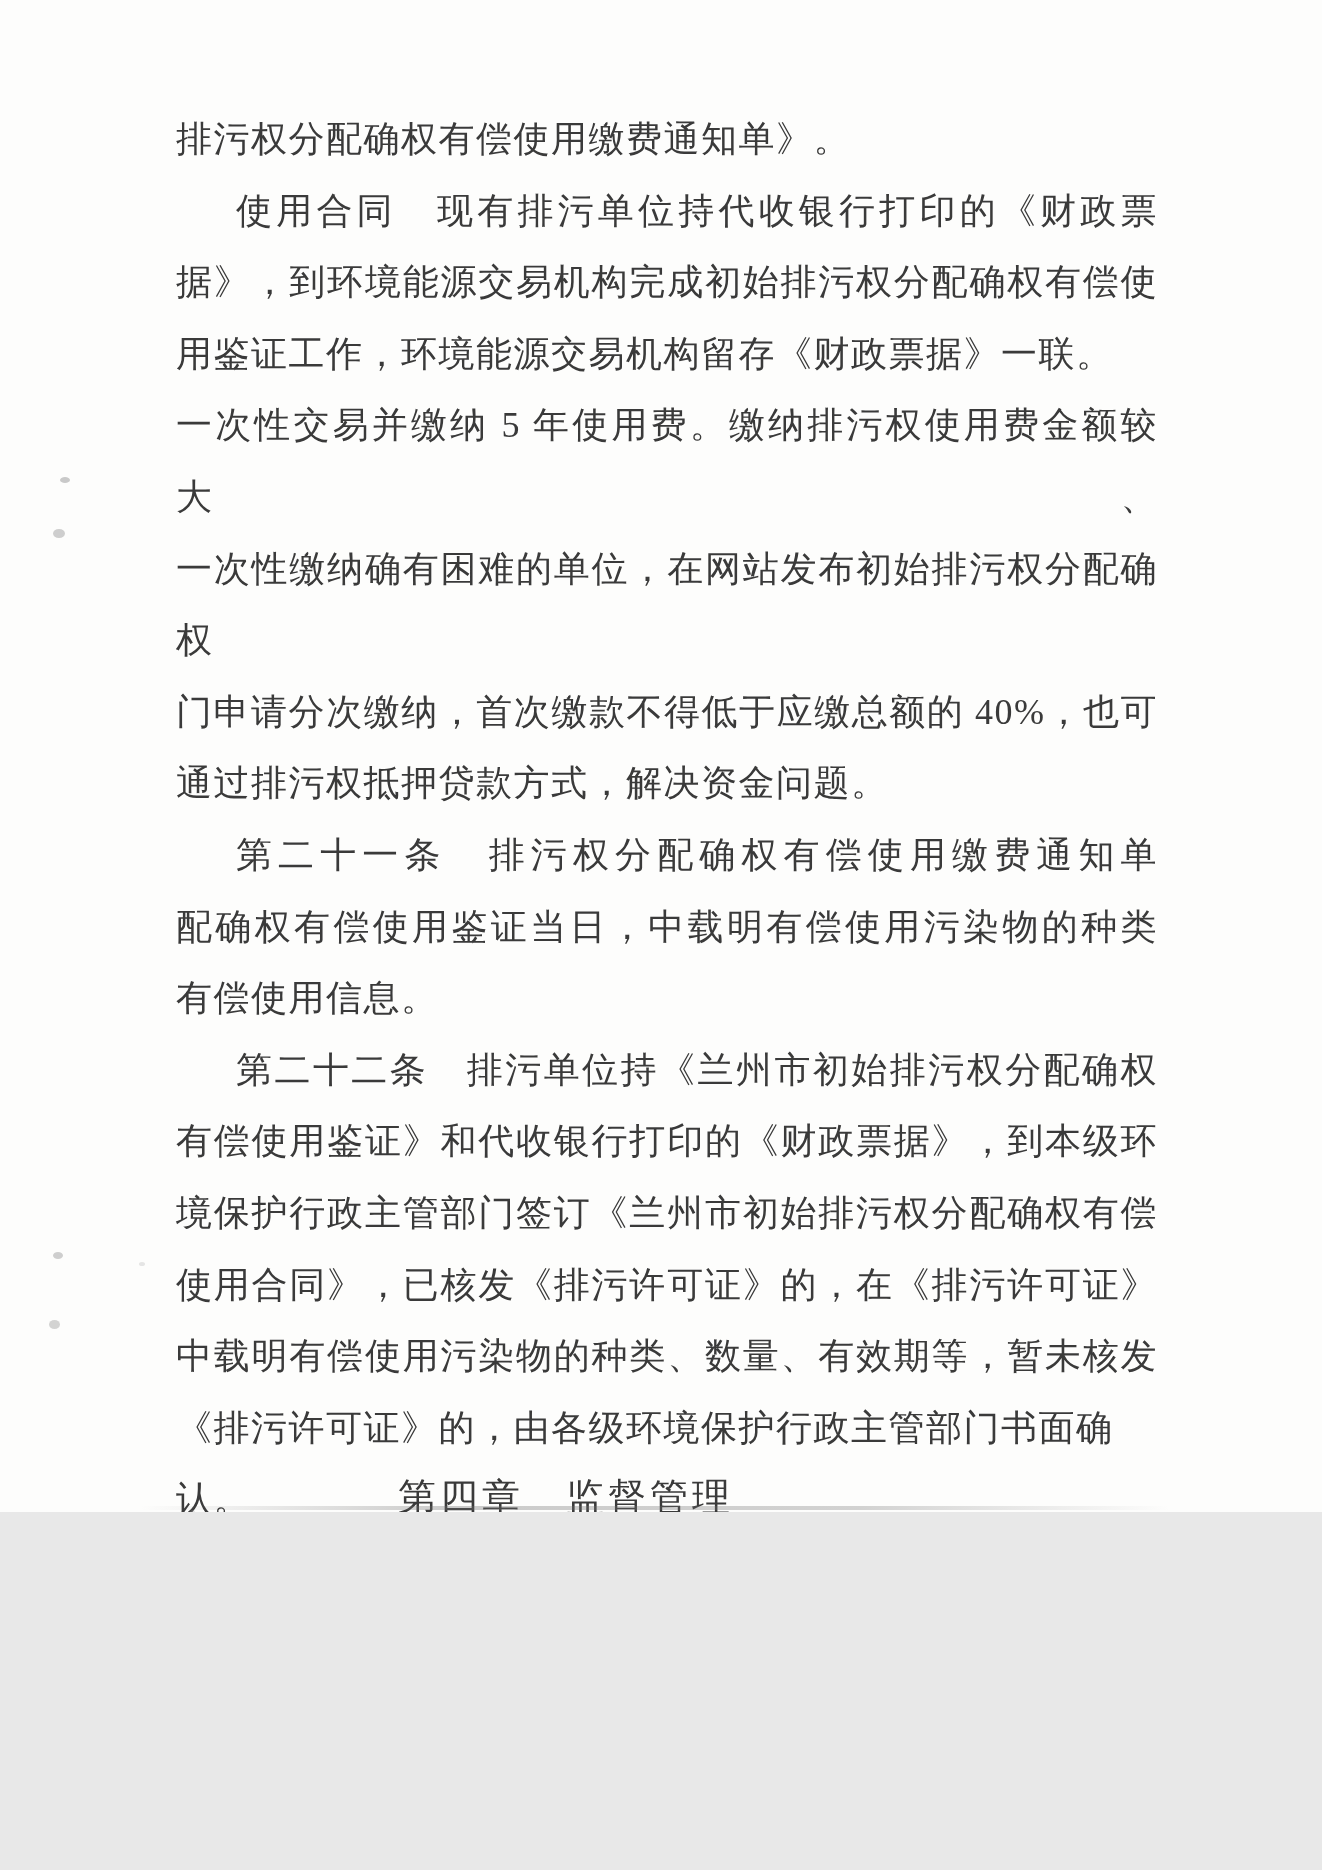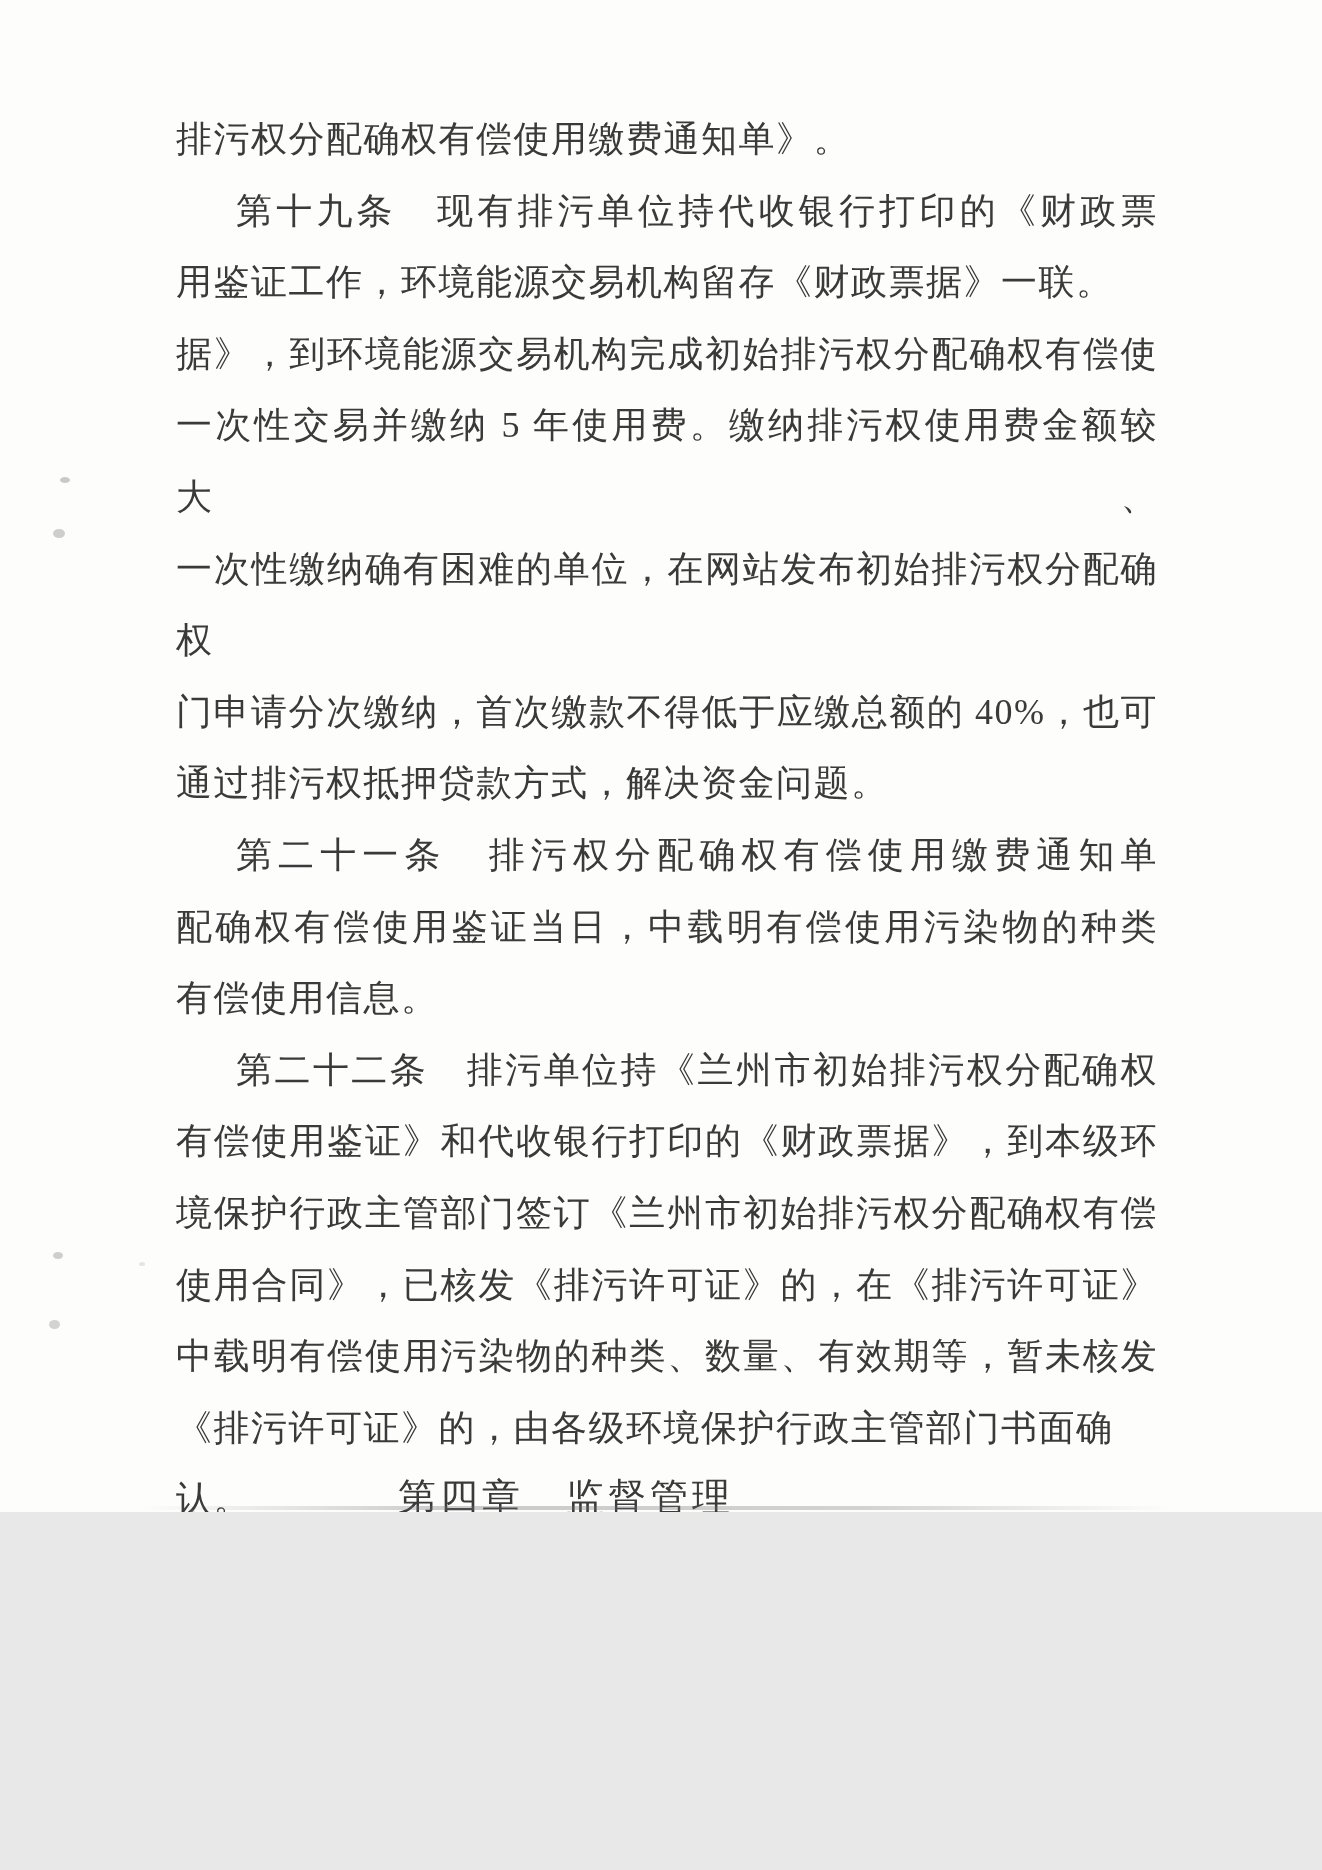--- a/index.html
+++ b/index.html
@@ -69,23 +69,23 @@
     border-radius:2px;
   }
 </style>
 </head>
 <body>
 
 <div class="page">
 
   <div class="body-text">
     <p class="ln end">排污权分配确权有偿使用缴费通知单》。</p>
-    <p class="ln full indent">第十九条　现有排污单位持代收银行打印的《财政票</p>
+    <p class="ln full indent">使用合同　现有排污单位持代收银行打印的《财政票</p>
+    <p class="ln full">据》，到环境能源交易机构完成初始排污权分配确权有偿使</p>
     <p class="ln end">用鉴证工作，环境能源交易机构留存《财政票据》一联。</p>
-    <p class="ln full">据》，到环境能源交易机构完成初始排污权分配确权有偿使</p>
     <p class="ln full">一次性交易并缴纳 5 年使用费。缴纳排污权使用费金额较大、</p>
     <p class="ln full">一次性缴纳确有困难的单位，在网站发布初始排污权分配确权</p>
     <p class="ln full">门申请分次缴纳，首次缴款不得低于应缴总额的 40%，也可</p>
     <p class="ln end">通过排污权抵押贷款方式，解决资金问题。</p>
     <p class="ln full indent">第二十一条　排污权分配确权有偿使用缴费通知单</p>
     <p class="ln full">配确权有偿使用鉴证当日，中载明有偿使用污染物的种类</p>
     <p class="ln end">有偿使用信息。</p>
     <p class="ln full indent">第二十二条　排污单位持《兰州市初始排污权分配确权</p>
     <p class="ln full">有偿使用鉴证》和代收银行打印的《财政票据》，到本级环</p>
     <p class="ln full">境保护行政主管部门签订《兰州市初始排污权分配确权有偿</p>

